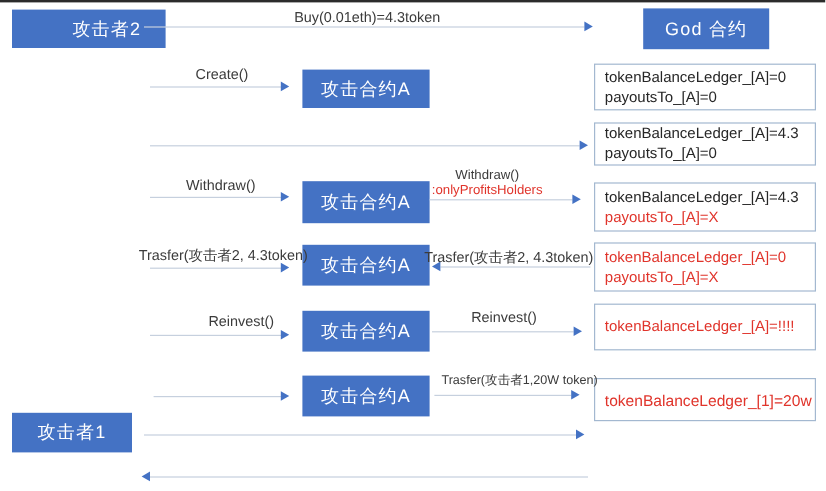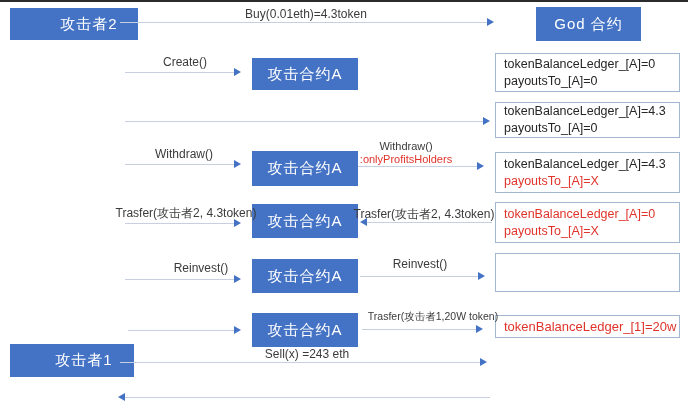--- a/index.html
+++ b/index.html
@@ -10,41 +10,41 @@
   .topline{position:absolute;left:0;top:0;width:688px;height:2px;background:#2b2b2b;}
 
   
   .node{
     position:absolute;background:#4472C4;color:#ffffff;
     display:flex;align-items:center;justify-content:center;
     font-size:15px;letter-spacing:1px;
   }
   #attacker2{left:10px;top:8px;width:98px;height:32px;padding-left:30px;}
   #god{left:536px;top:7px;width:105px;height:34px;}
-  #attacker1{left:10px;top:344px;width:100px;height:33px;padding-left:24px;}
+  #attacker1{left:10px;top:344px;width:100px;height:33px;}
   .contract{left:252px;width:106px;}
   #c1{top:58px;height:32px;}
   #c2{top:151px;height:35px;}
   #c3{top:204px;height:34px;}
   #c4{top:259px;height:34px;}
   #c5{top:313px;height:34px;}
 
   
   .ledger{
     position:absolute;left:495px;width:185px;box-sizing:border-box;
     border:1px solid #A3B8D0;background:#ffffff;
     display:flex;flex-direction:column;justify-content:center;
     padding:2px 8px;font-size:12.5px;color:#262626;line-height:17px;white-space:nowrap;
   }
   #l1{top:53px;height:39px;}
   #l2{top:102px;height:36px;}
   #l3{top:152px;height:41px;}
   #l4{top:202px;height:41px;}
   #l5{top:253px;height:39px;}
-  #l6{top:315px;height:23px;font-size:13px;}
+  #l6{top:315px;height:36px;font-size:13px;}
   .red{color:#E0342B;}
 
   
   .hline{position:absolute;height:1px;background:#C6D0DE;}
   #ln-buy{left:120px;top:22px;width:367px;}
   #ln-create{left:125px;top:72px;width:113px;}
   #ln-tc{left:125px;top:121px;width:358px;}
   #ln-wl{left:125px;top:164px;width:113px;}
   #ln-wr{left:358px;top:166px;width:119px;}
   #ln-t2l{left:125px;top:223px;width:113px;}
@@ -115,20 +115,21 @@
   </div>
   <div class="ledger" id="l3">
     <span>tokenBalanceLedger_[A]=4.3</span>
     <span class="red">payoutsTo_[A]=X</span>
   </div>
   <div class="ledger" id="l4">
     <span class="red">tokenBalanceLedger_[A]=0</span>
     <span class="red">payoutsTo_[A]=X</span>
   </div>
   <div class="ledger" id="l5">
+    <span class="red">tokenBalanceLedger_[A]=!!!!</span>
   </div>
   <div class="ledger" id="l6">
     <span class="red">tokenBalanceLedger_[1]=20w</span>
   </div>
 
   <div class="hline" id="ln-buy"></div>
   <div class="ah ah-r" id="ah-buy"></div>
   <div class="lbl" id="lb-buy">Buy(0.01eth)=4.3token</div>
 
   <div class="hline" id="ln-create"></div>
@@ -167,17 +168,16 @@
 
   <div class="hline" id="ln-t1l"></div>
   <div class="ah ah-r" id="ah-t1l"></div>
 
   <div class="hline" id="ln-t1r"></div>
   <div class="ah ah-r" id="ah-t1r"></div>
   <div class="lbl" id="lb-t1r">Trasfer(攻击者1,20W token)</div>
 
   <div class="hline" id="ln-sell"></div>
   <div class="ah ah-r" id="ah-sell"></div>
-  <div class="lbl" id="lb-sell">Sell(x) =243 eth</div>
 
   <div class="hline" id="ln-wf"></div>
   <div class="ah ah-l" id="ah-wf"></div>
 </div>
 
 </body></html>

